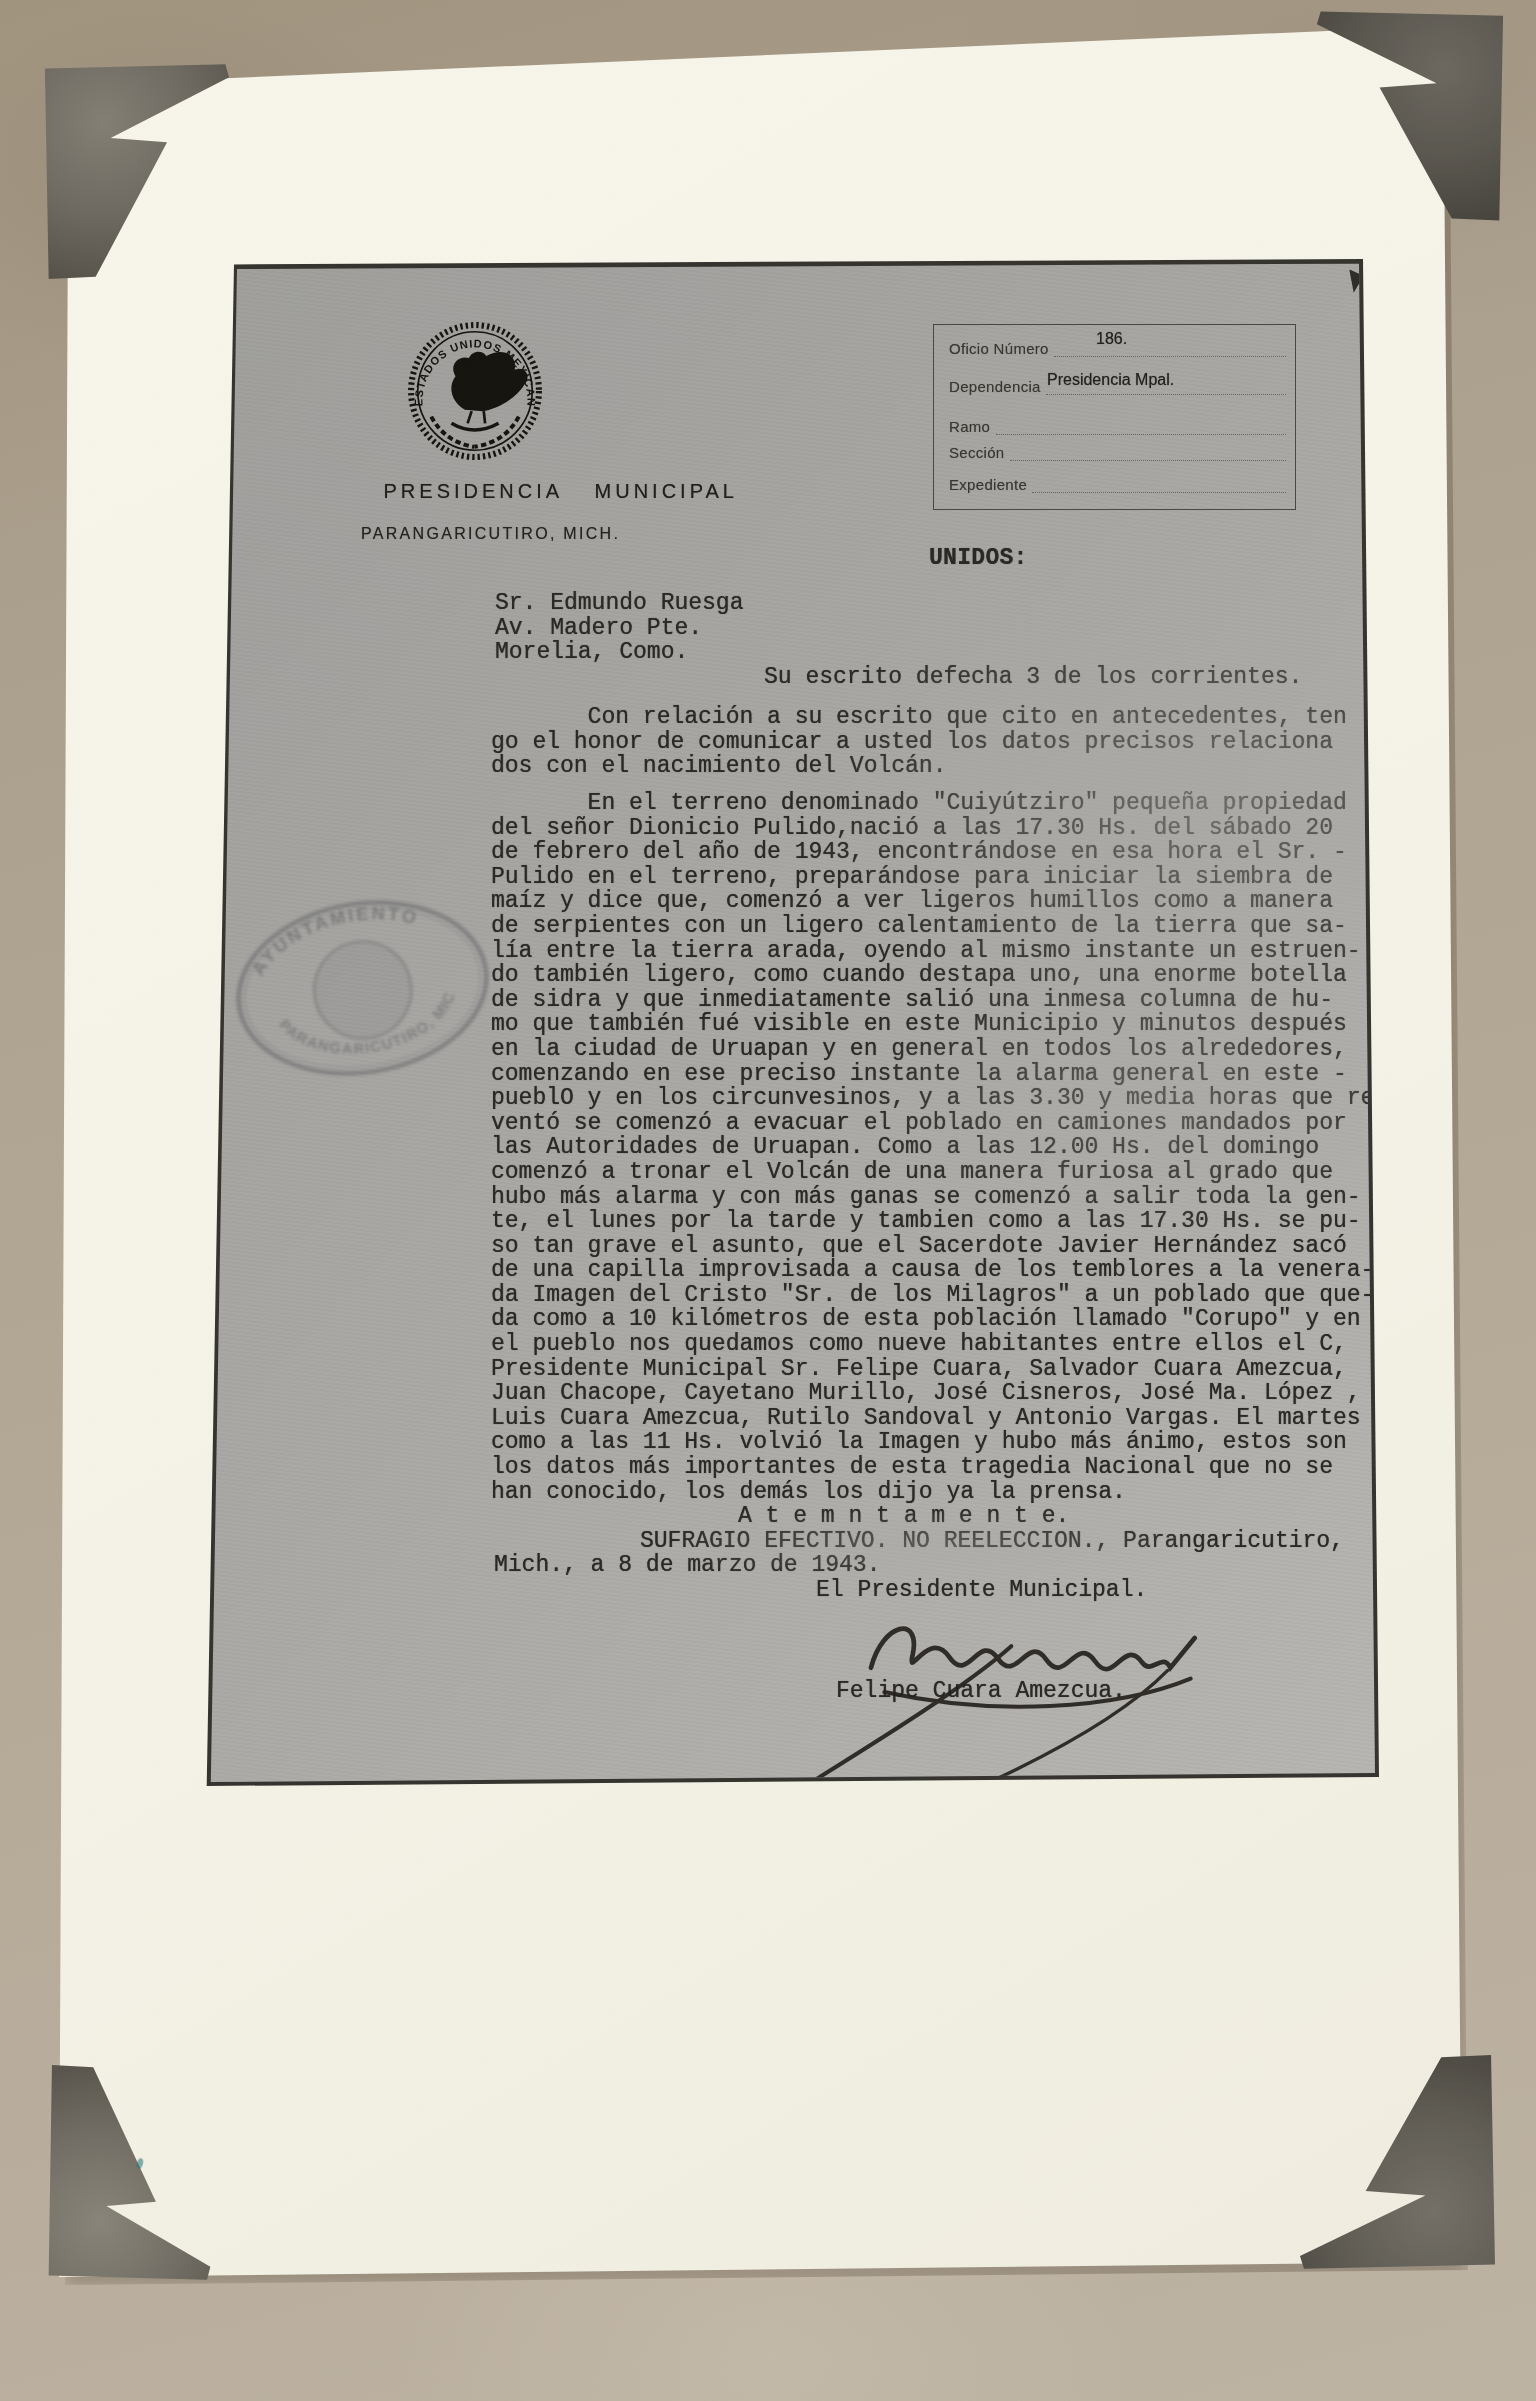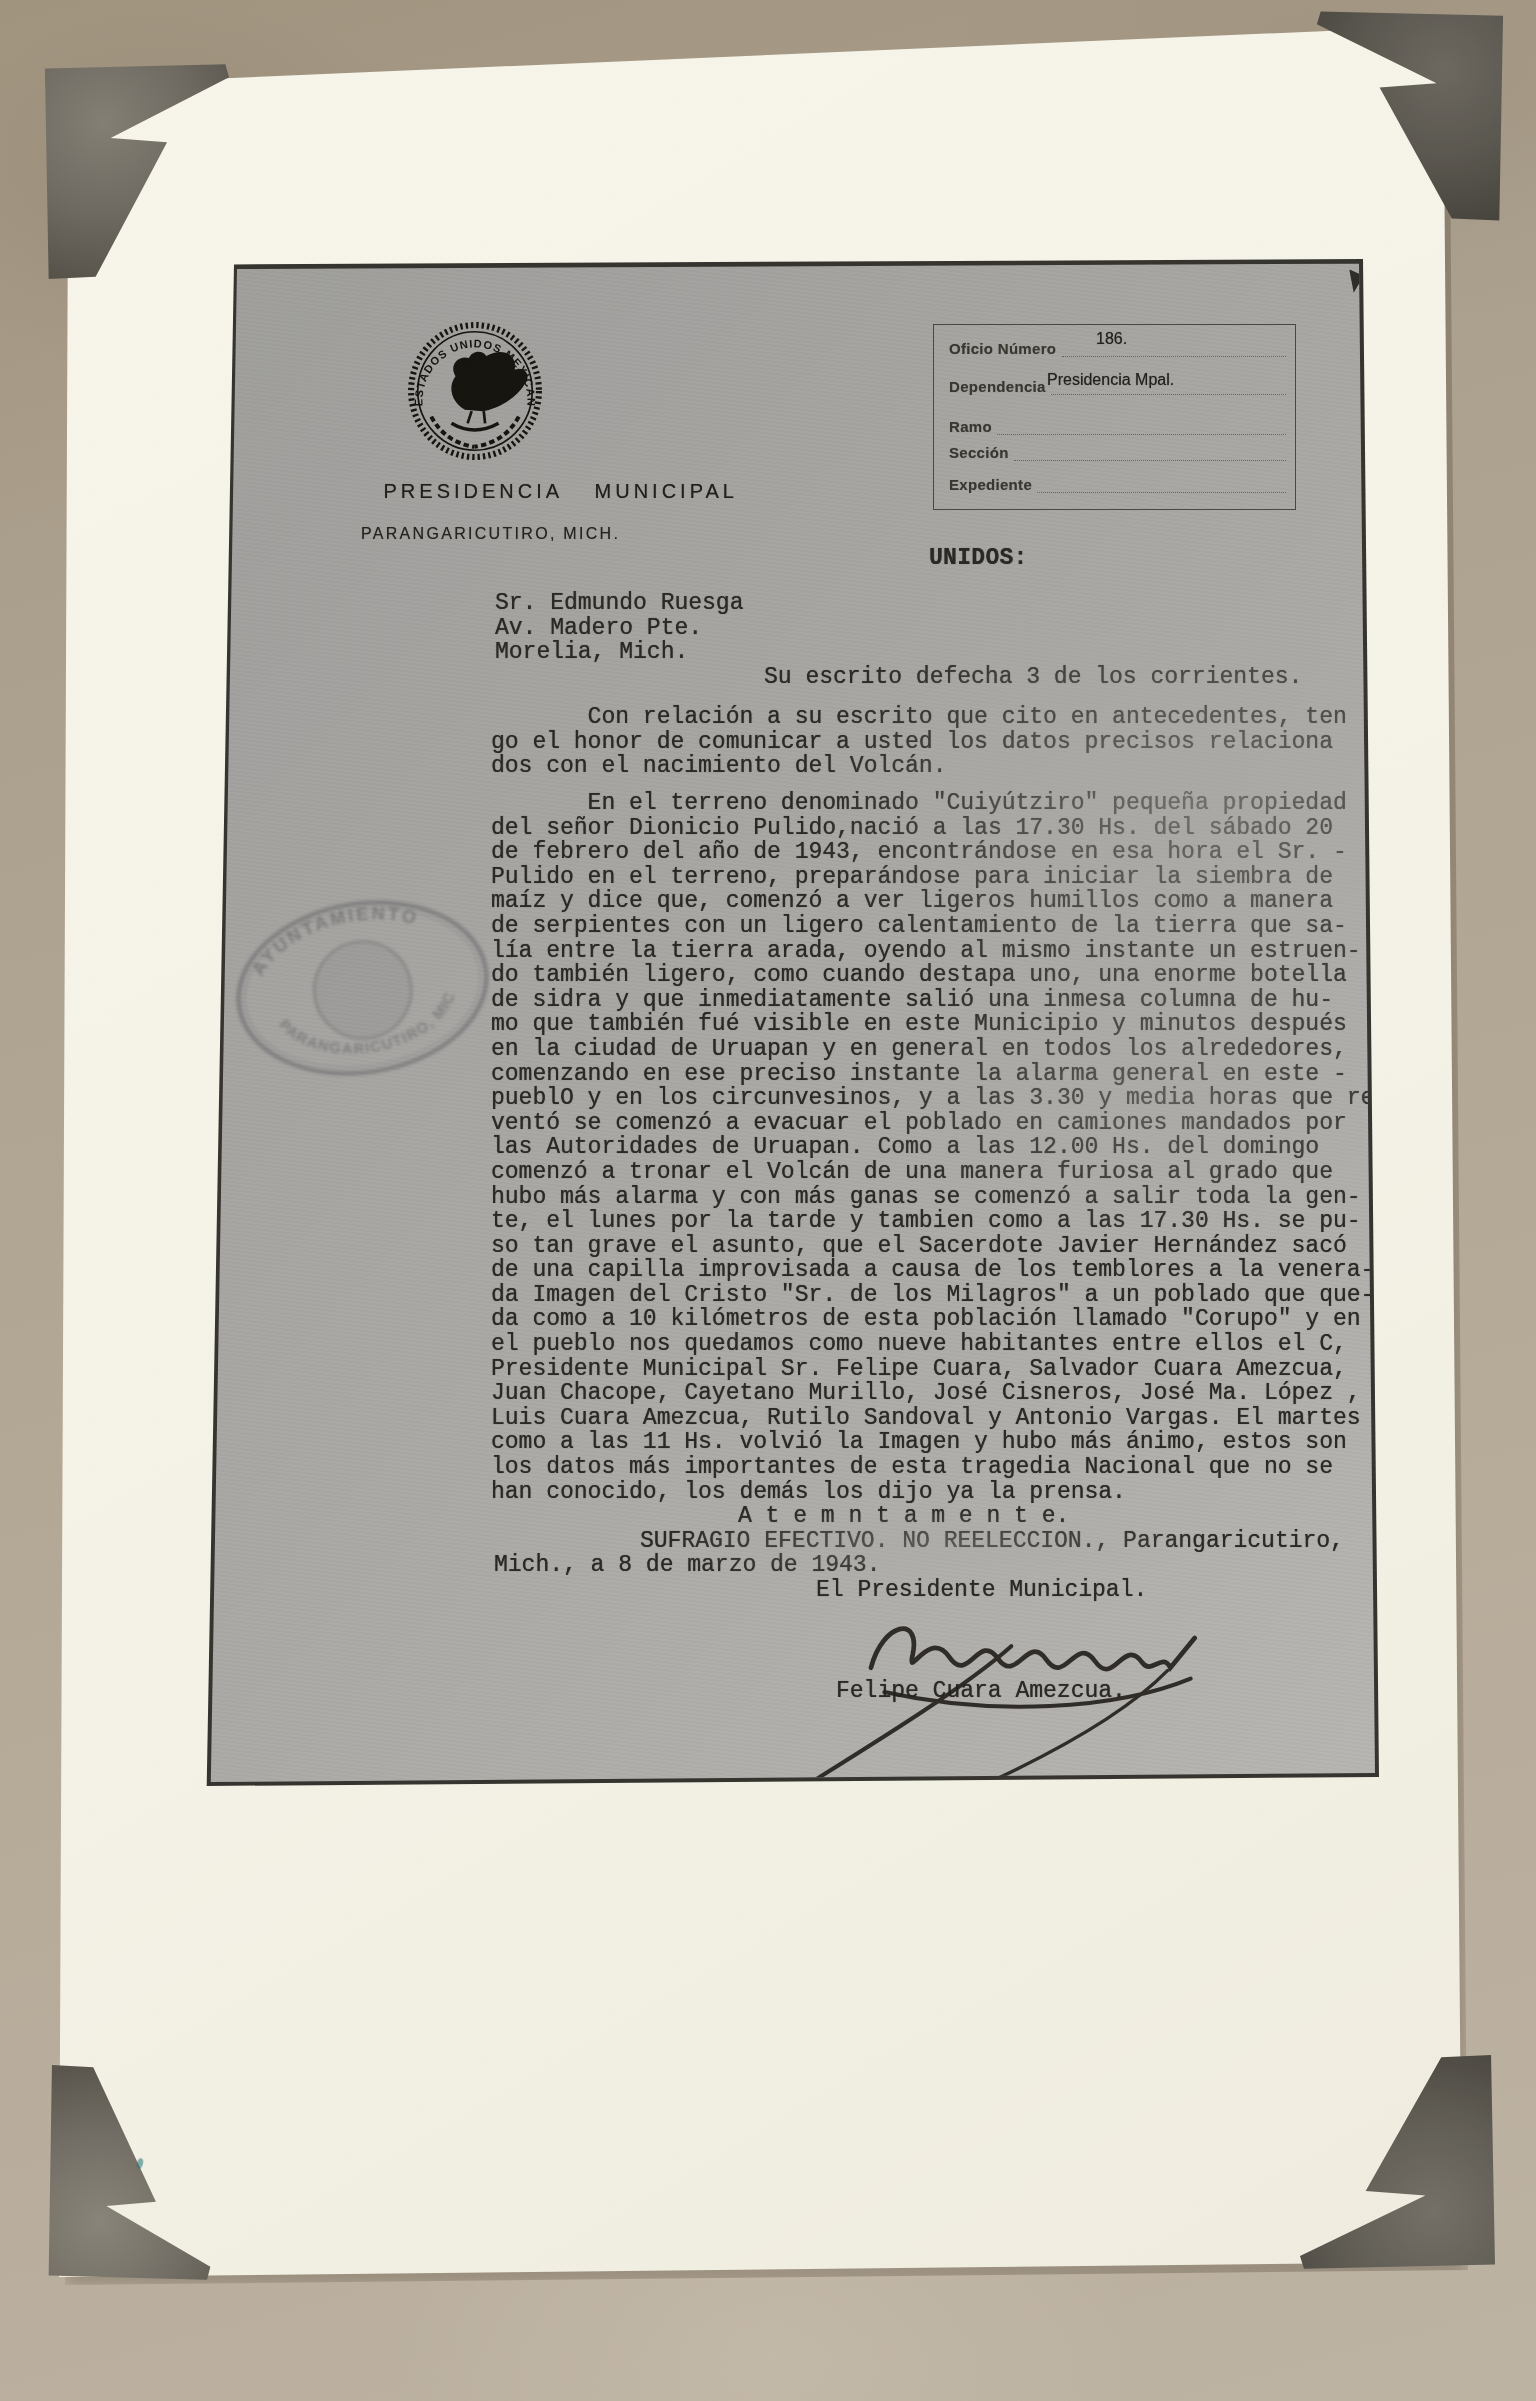--- a/index.html
+++ b/index.html
@@ -63,21 +63,21 @@
   .org-line{position:absolute;left:115px;top:221px;width:419px;
     font-size:20px;letter-spacing:4px;word-spacing:23px;color:#22201c;
     text-shadow:0 0 0.7px rgba(34,32,28,.6);text-align:right;}
   .loc-line{position:absolute;left:157px;top:266px;width:351px;
     font-size:16px;letter-spacing:2.3px;color:#262420;
     text-shadow:0 0 0.7px rgba(34,32,28,.55);}
   
   .obox{position:absolute;left:729px;top:65px;width:361px;height:184px;
     border:1.4px solid rgba(58,55,48,.85);}
   .orow{position:absolute;left:15px;right:9.5px;display:flex;align-items:flex-end;}
-  .orow .lbl{font-size:15px;font-weight:bold;color:#3a3731;letter-spacing:0.3px;
+  .orow .lbl{font-size:15px;font-weight:normal;color:#3a3731;letter-spacing:0.3px;
     text-shadow:0 0 0.7px rgba(58,55,49,.5);white-space:nowrap;}
   .orow .dots{flex:1;margin-left:5.4px;border-bottom:1.4px dotted rgba(72,69,62,.65);height:16px;}
   .oval-val{position:absolute;font-family:Liberation Sans, sans-serif;
     font-size:16px;color:#23211d;text-shadow:0 0 0.9px rgba(35,33,29,.6);white-space:nowrap;text-align:right;}
   
   .stamp{position:absolute;left:27px;top:638px;width:263px;height:182px;
     transform:rotate(-9deg);opacity:.6;filter:blur(1.4px);}
   
   .tick{position:absolute;left:1144px;top:10.8px;width:15px;height:23px;
     background:rgba(25,25,20,.85);clip-path:polygon(0 0,100% 22%,46% 100%);transform:rotate(6deg);}
@@ -159,21 +159,21 @@
         <text font-family="Liberation Sans, sans-serif" font-size="27" font-weight="bold" fill="rgba(60,60,66,.65)" letter-spacing="4">
           <textPath href="#stTop" startOffset="14%">AYUNTAMIENTO</textPath>
         </text>
         <text font-family="Liberation Sans, sans-serif" font-size="22" font-weight="bold" fill="rgba(60,60,66,.6)" letter-spacing="2">
           <textPath href="#stBot" startOffset="4%">PARANGARICUTIRO, MICH.</textPath>
         </text>
       </svg>
 
       <div class="typed" style="left:291px;top:332px;">Sr. Edmundo Ruesga
 Av. Madero Pte.
-Morelia, Mich.</div>
+Morelia, Como.</div>
       <div class="typed" style="left:560px;top:406px;">Su escrito defecha 3 de los corrientes.</div>
       <div class="typed" style="left:287px;top:446px;">       Con relación a su escrito que cito en antecedentes, ten
 go el honor de comunicar a usted los datos precisos relaciona
 dos con el nacimiento del Volcán.</div>
       <div class="typed" style="left:287px;top:532px;">       En el terreno denominado "Cuiyútziro" pequeña propiedad
 del señor Dionicio Pulido,nació a las 17.30 Hs. del sábado 20
 de febrero del año de 1943, encontrándose en esa hora el Sr. -
 Pulido en el terreno, preparándose para iniciar la siembra de
 maíz y dice que, comenzó a ver ligeros humillos como a manera
 de serpientes con un ligero calentamiento de la tierra que sa-

